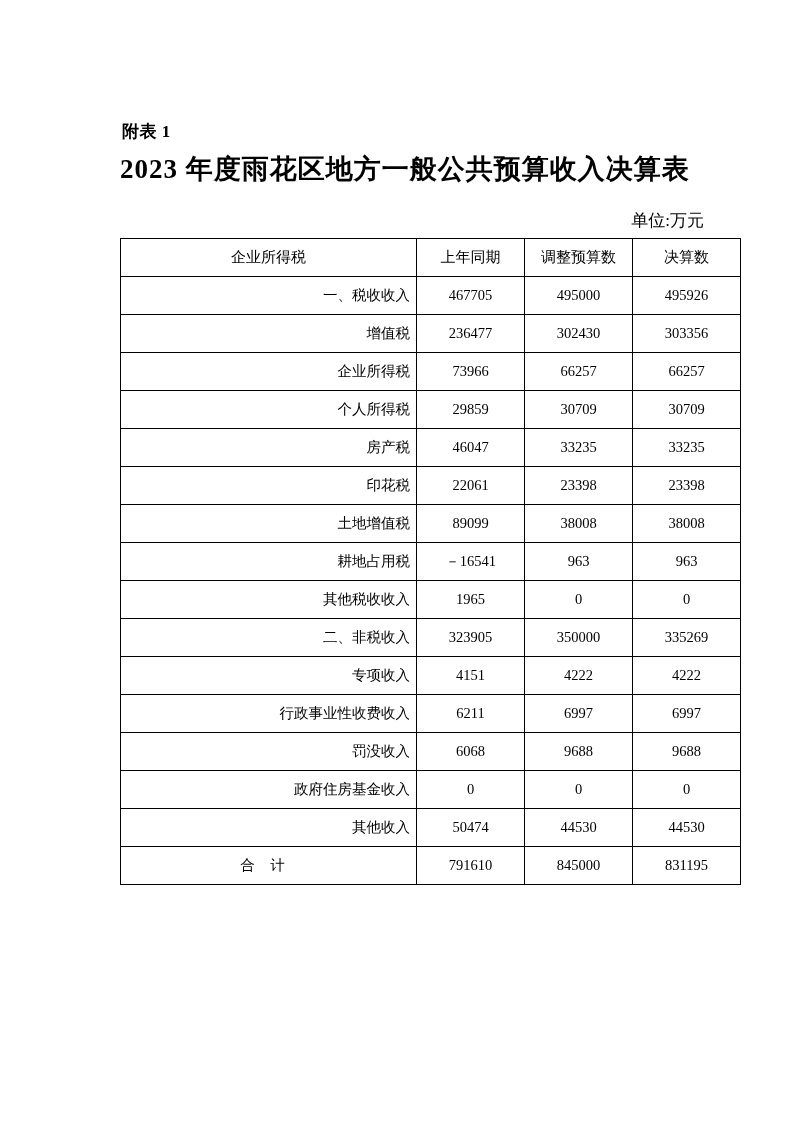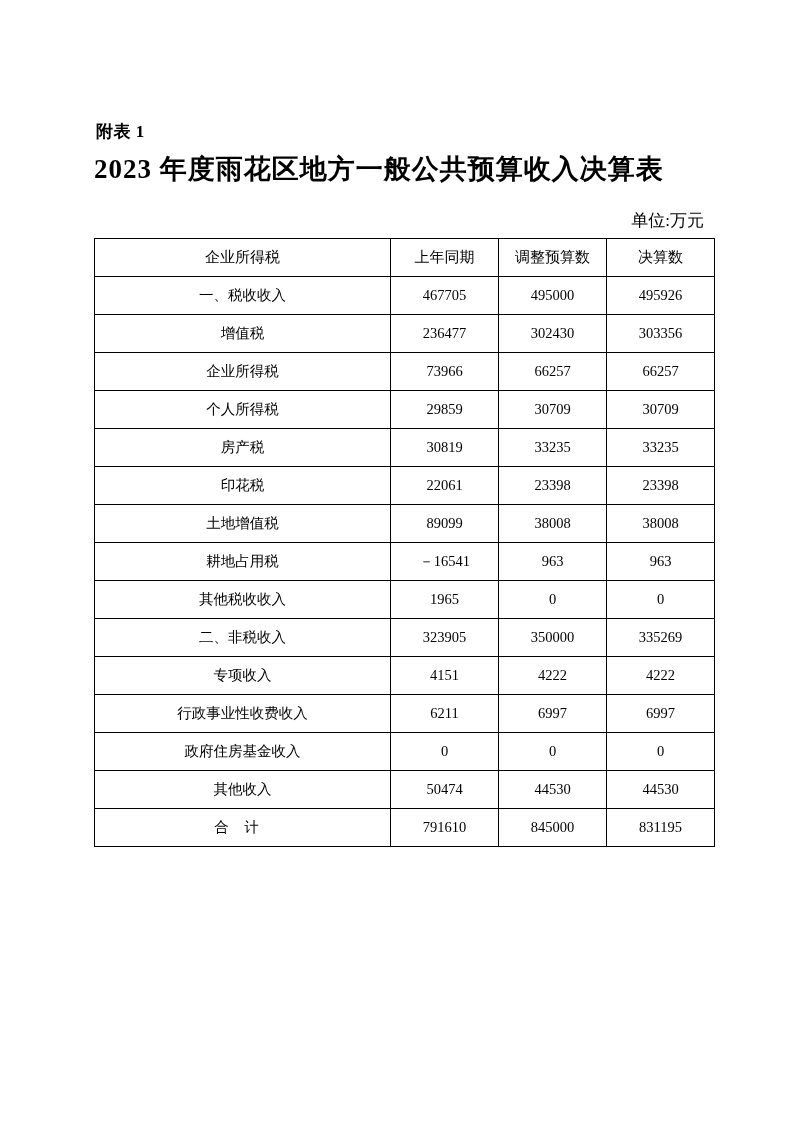--- a/index.html
+++ b/index.html
@@ -12,21 +12,21 @@
     background: #ffffff;
     font-family: "Liberation Serif", "DejaVu Serif", serif;
     color: #000000;
     position: relative;
     overflow: hidden;
   }
   .page {
     width: 800px;
     height: 1131px;
     box-sizing: border-box;
-    padding: 120px 90px 0 94px;
+    padding: 120px 90px 0 120px;
     position: relative;
   }
   .attach-label {
     font-size: 17px;
     font-weight: bold;
     letter-spacing: 0.5px;
     margin: 0 0 6px 2px;
     font-family: "Liberation Serif", "DejaVu Serif", serif;
   }
   .doc-title {
@@ -62,21 +62,21 @@
     text-align: center;
     font-size: 15px;
   }
   table.budget th.col-item {
     width: 296px;
   }
   table.budget th.col-num {
     width: 108px;
   }
   td.item {
-    text-align: center;
+    text-align: right;
   }
   td.num {
     text-align: center;
   }
   .ind-0 { padding-left: 16px; }
   .ind-1 { padding-left: 40px; }
   .total-row td.item {
     text-align: center;
     letter-spacing: 6px;
     padding-left: 0;
@@ -122,21 +122,21 @@
           <td class="num">66257</td>
         </tr>
         <tr>
           <td class="item ind-1">个人所得税</td>
           <td class="num">29859</td>
           <td class="num">30709</td>
           <td class="num">30709</td>
         </tr>
         <tr>
           <td class="item ind-1">房产税</td>
-          <td class="num">30819</td>
+          <td class="num">46047</td>
           <td class="num">33235</td>
           <td class="num">33235</td>
         </tr>
         <tr>
           <td class="item ind-1">印花税</td>
           <td class="num">22061</td>
           <td class="num">23398</td>
           <td class="num">23398</td>
         </tr>
         <tr>
@@ -167,20 +167,26 @@
           <td class="item ind-1">专项收入</td>
           <td class="num">4151</td>
           <td class="num">4222</td>
           <td class="num">4222</td>
         </tr>
         <tr>
           <td class="item ind-1">行政事业性收费收入</td>
           <td class="num">6211</td>
           <td class="num">6997</td>
           <td class="num">6997</td>
+        </tr>
+        <tr>
+          <td class="item ind-1">罚没收入</td>
+          <td class="num">6068</td>
+          <td class="num">9688</td>
+          <td class="num">9688</td>
         </tr>
         <tr>
           <td class="item ind-1">政府住房基金收入</td>
           <td class="num">0</td>
           <td class="num">0</td>
           <td class="num">0</td>
         </tr>
         <tr>
           <td class="item ind-1">其他收入</td>
           <td class="num">50474</td>

